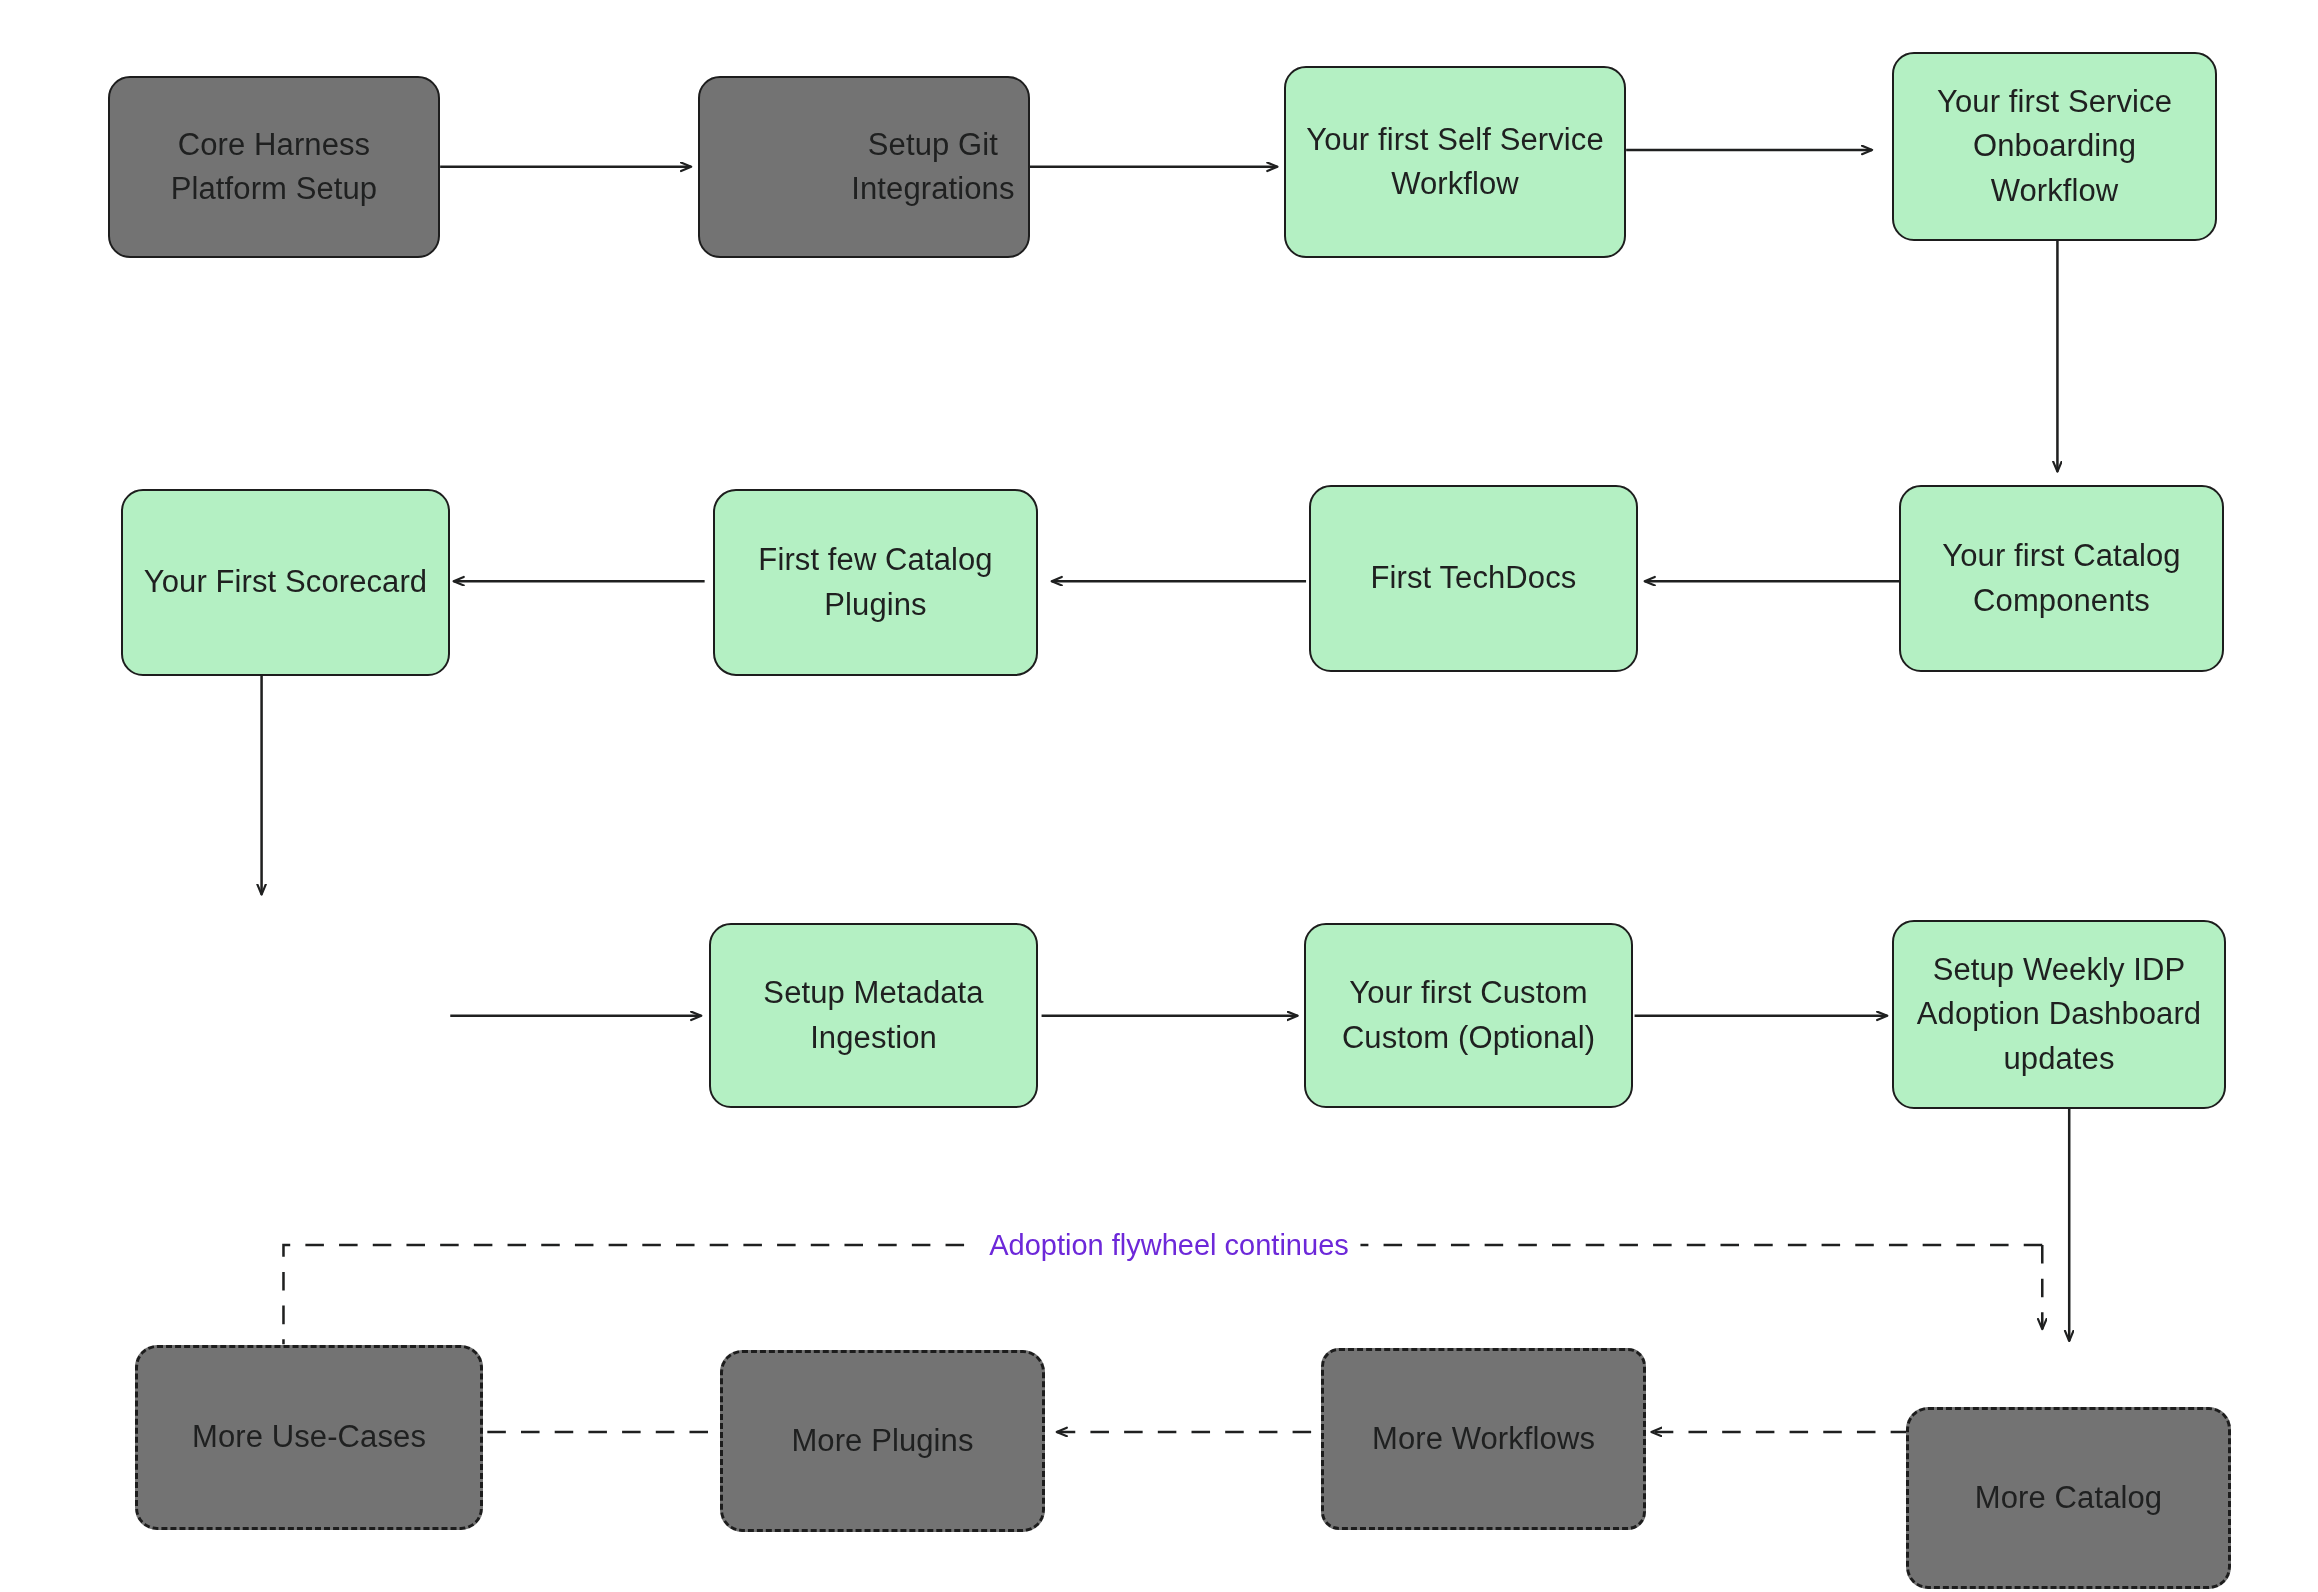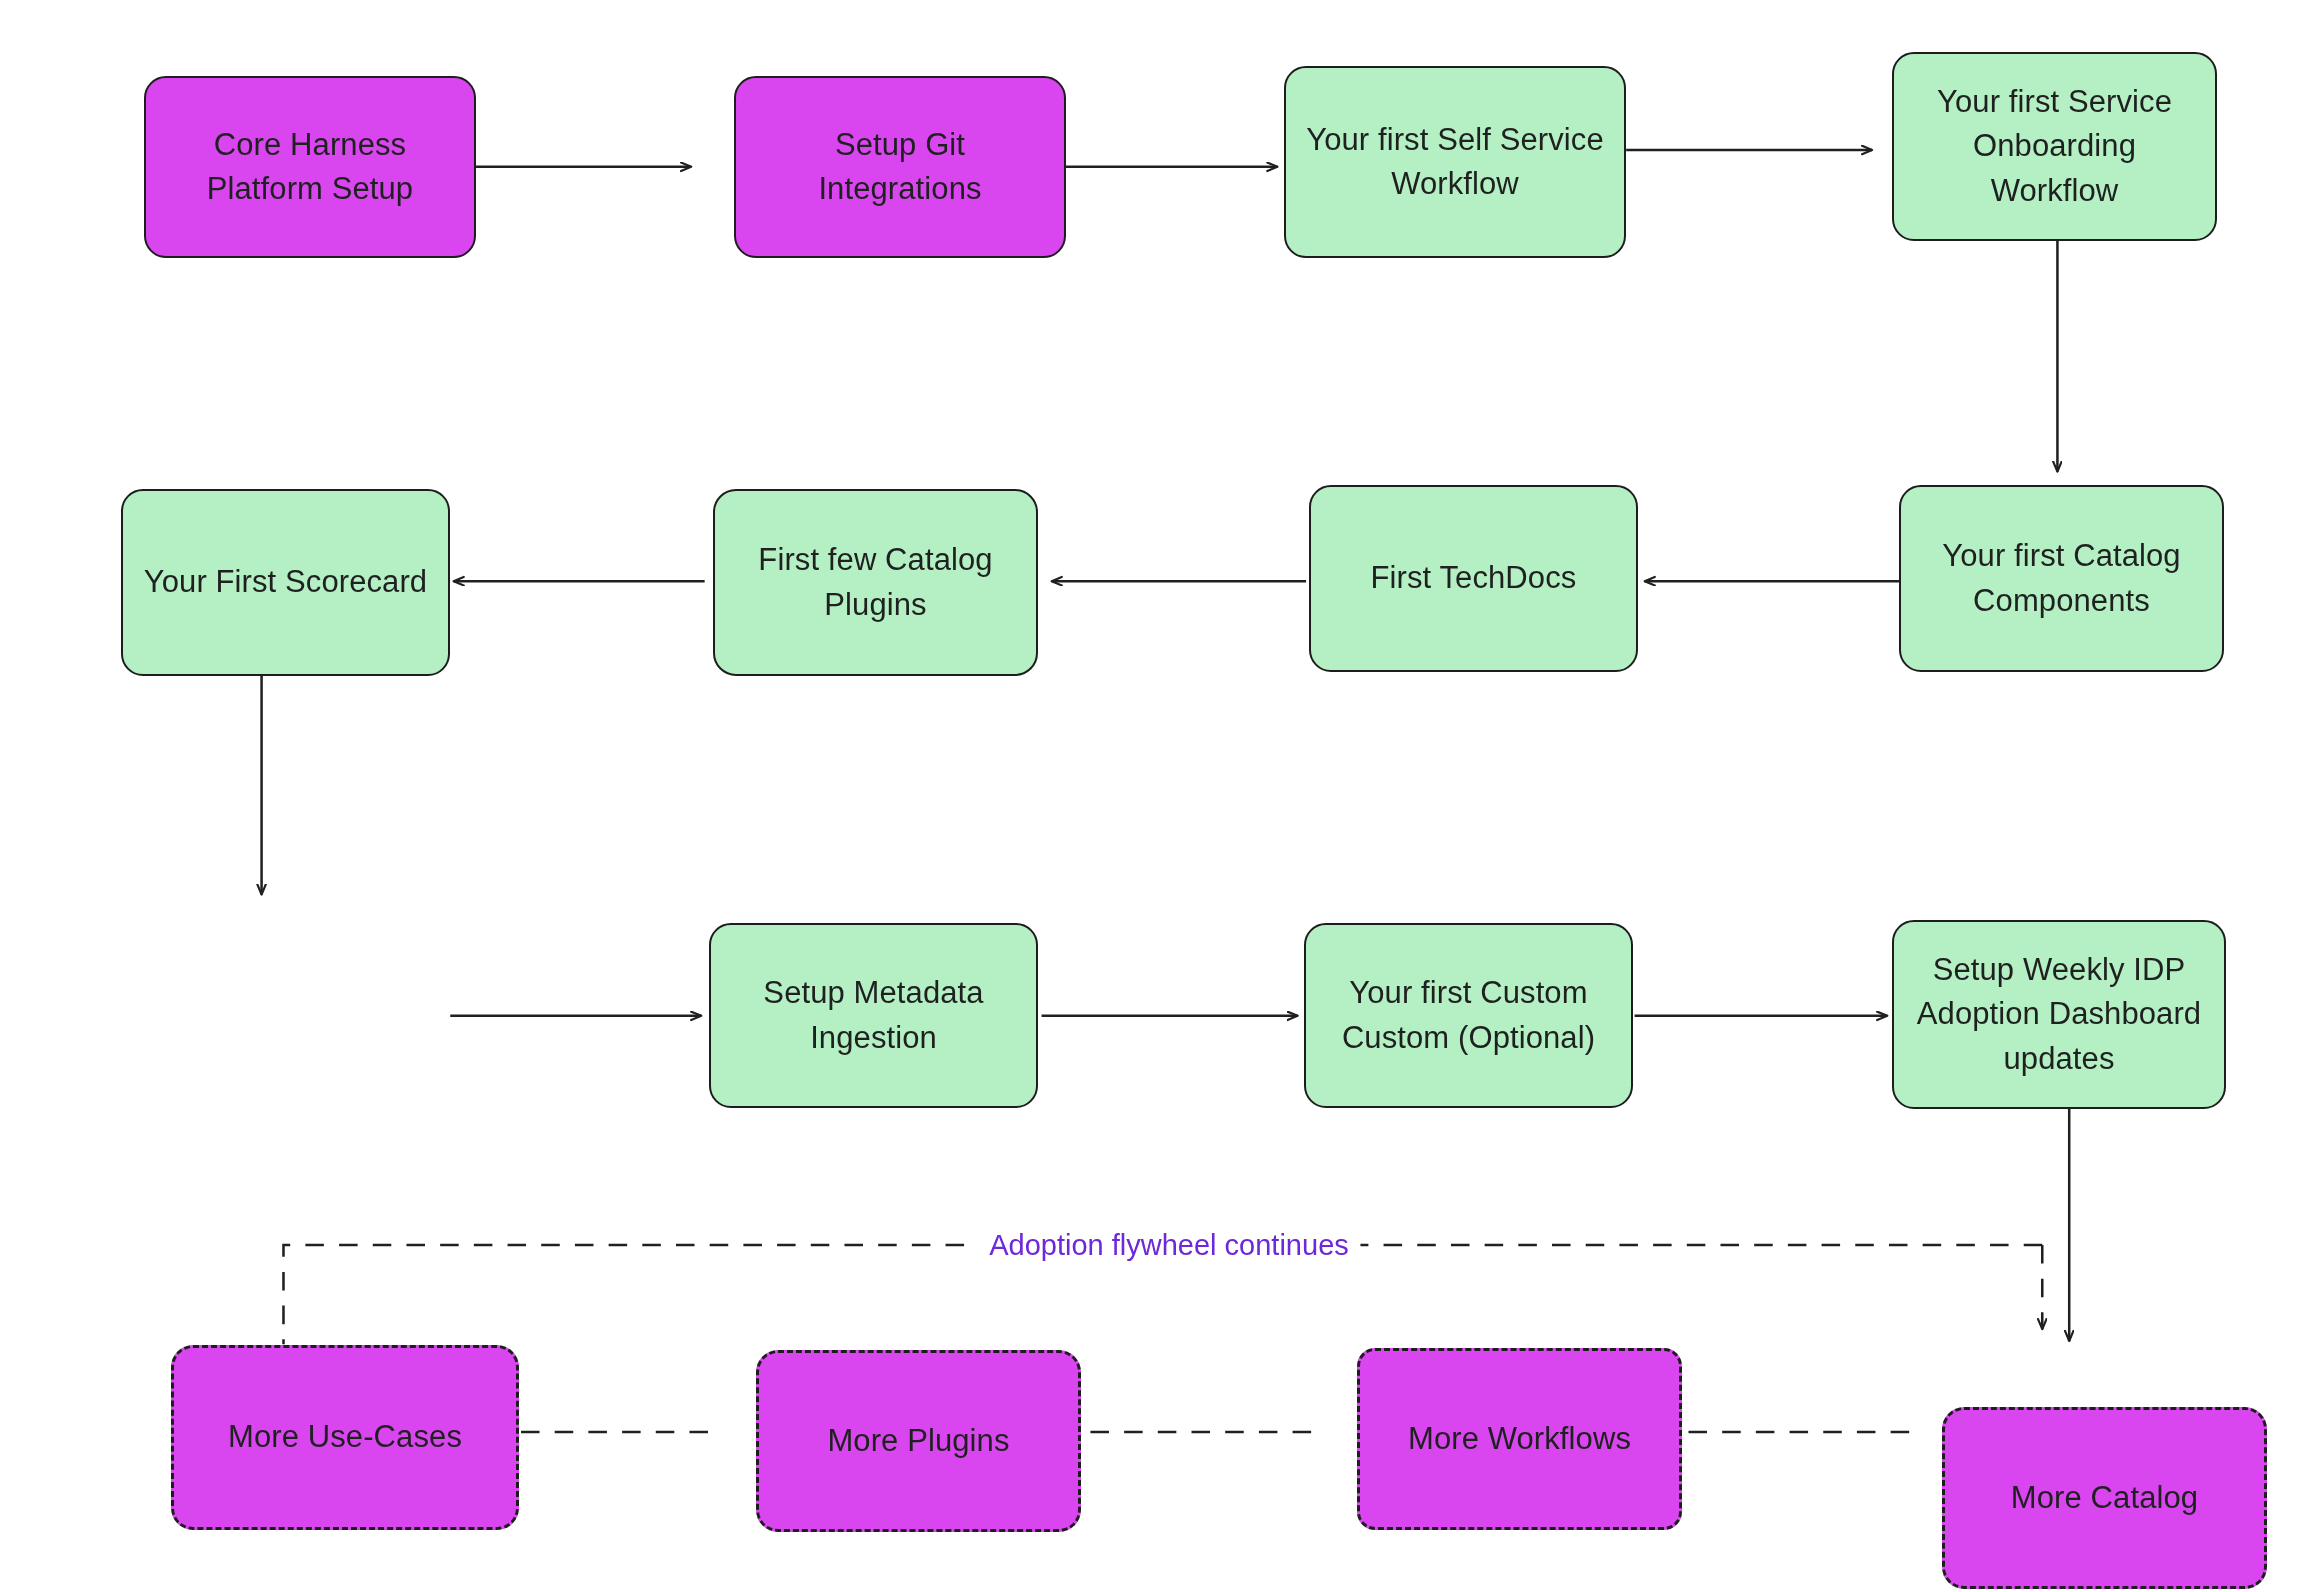--- a/index.html
+++ b/index.html
@@ -33,21 +33,21 @@
     justify-content: center;
     text-align: center;
     border-radius: 22px;
     color: #1f2020;
     font-size: 31px;
     line-height: 1.42;
     letter-spacing: 0.1px;
     padding: 6.7px 13.5px;
     border: 2.5px solid #1d1d1d;
   }
-  .node.blue  { background: #d946ef; margin-left: 36px; }
+  .node.blue  { background: #737373; }
   .node.green { background: #b4f0c3; }
   .node.dashed { border-style: dashed; border-width: 3.4px; }
   .node .label { display: block; }
   .env-icon {
     display: inline-block;
     vertical-align: -5.9px;
     margin-left: 11.8px;
   }
   .edge-label {
     position: absolute;
@@ -100,21 +100,21 @@
     </g>
   </svg>
 
   <div class="node blue" style="left:108px; top:76px; width:332px; height:182px;">
     <span>
       <span class="label">Core Harness</span>
       <span class="label">Platform Setup</span>
     </span>
   </div>
 
-  <div class="node blue" style="left:698px; top:76px; width:332px; height:182px;">
+  <div class="node blue" style="left:698px; top:76px; width:332px; height:182px;justify-content:flex-end;">
     <span>
       <span class="label">Setup Git</span>
       <span class="label">Integrations</span>
     </span>
   </div>
 
   <div class="node green" style="left:1284px; top:66px; width:342px; height:192px;">
     <span>
       <span class="label">Your first Self Service</span>
       <span class="label">Workflow</span>

